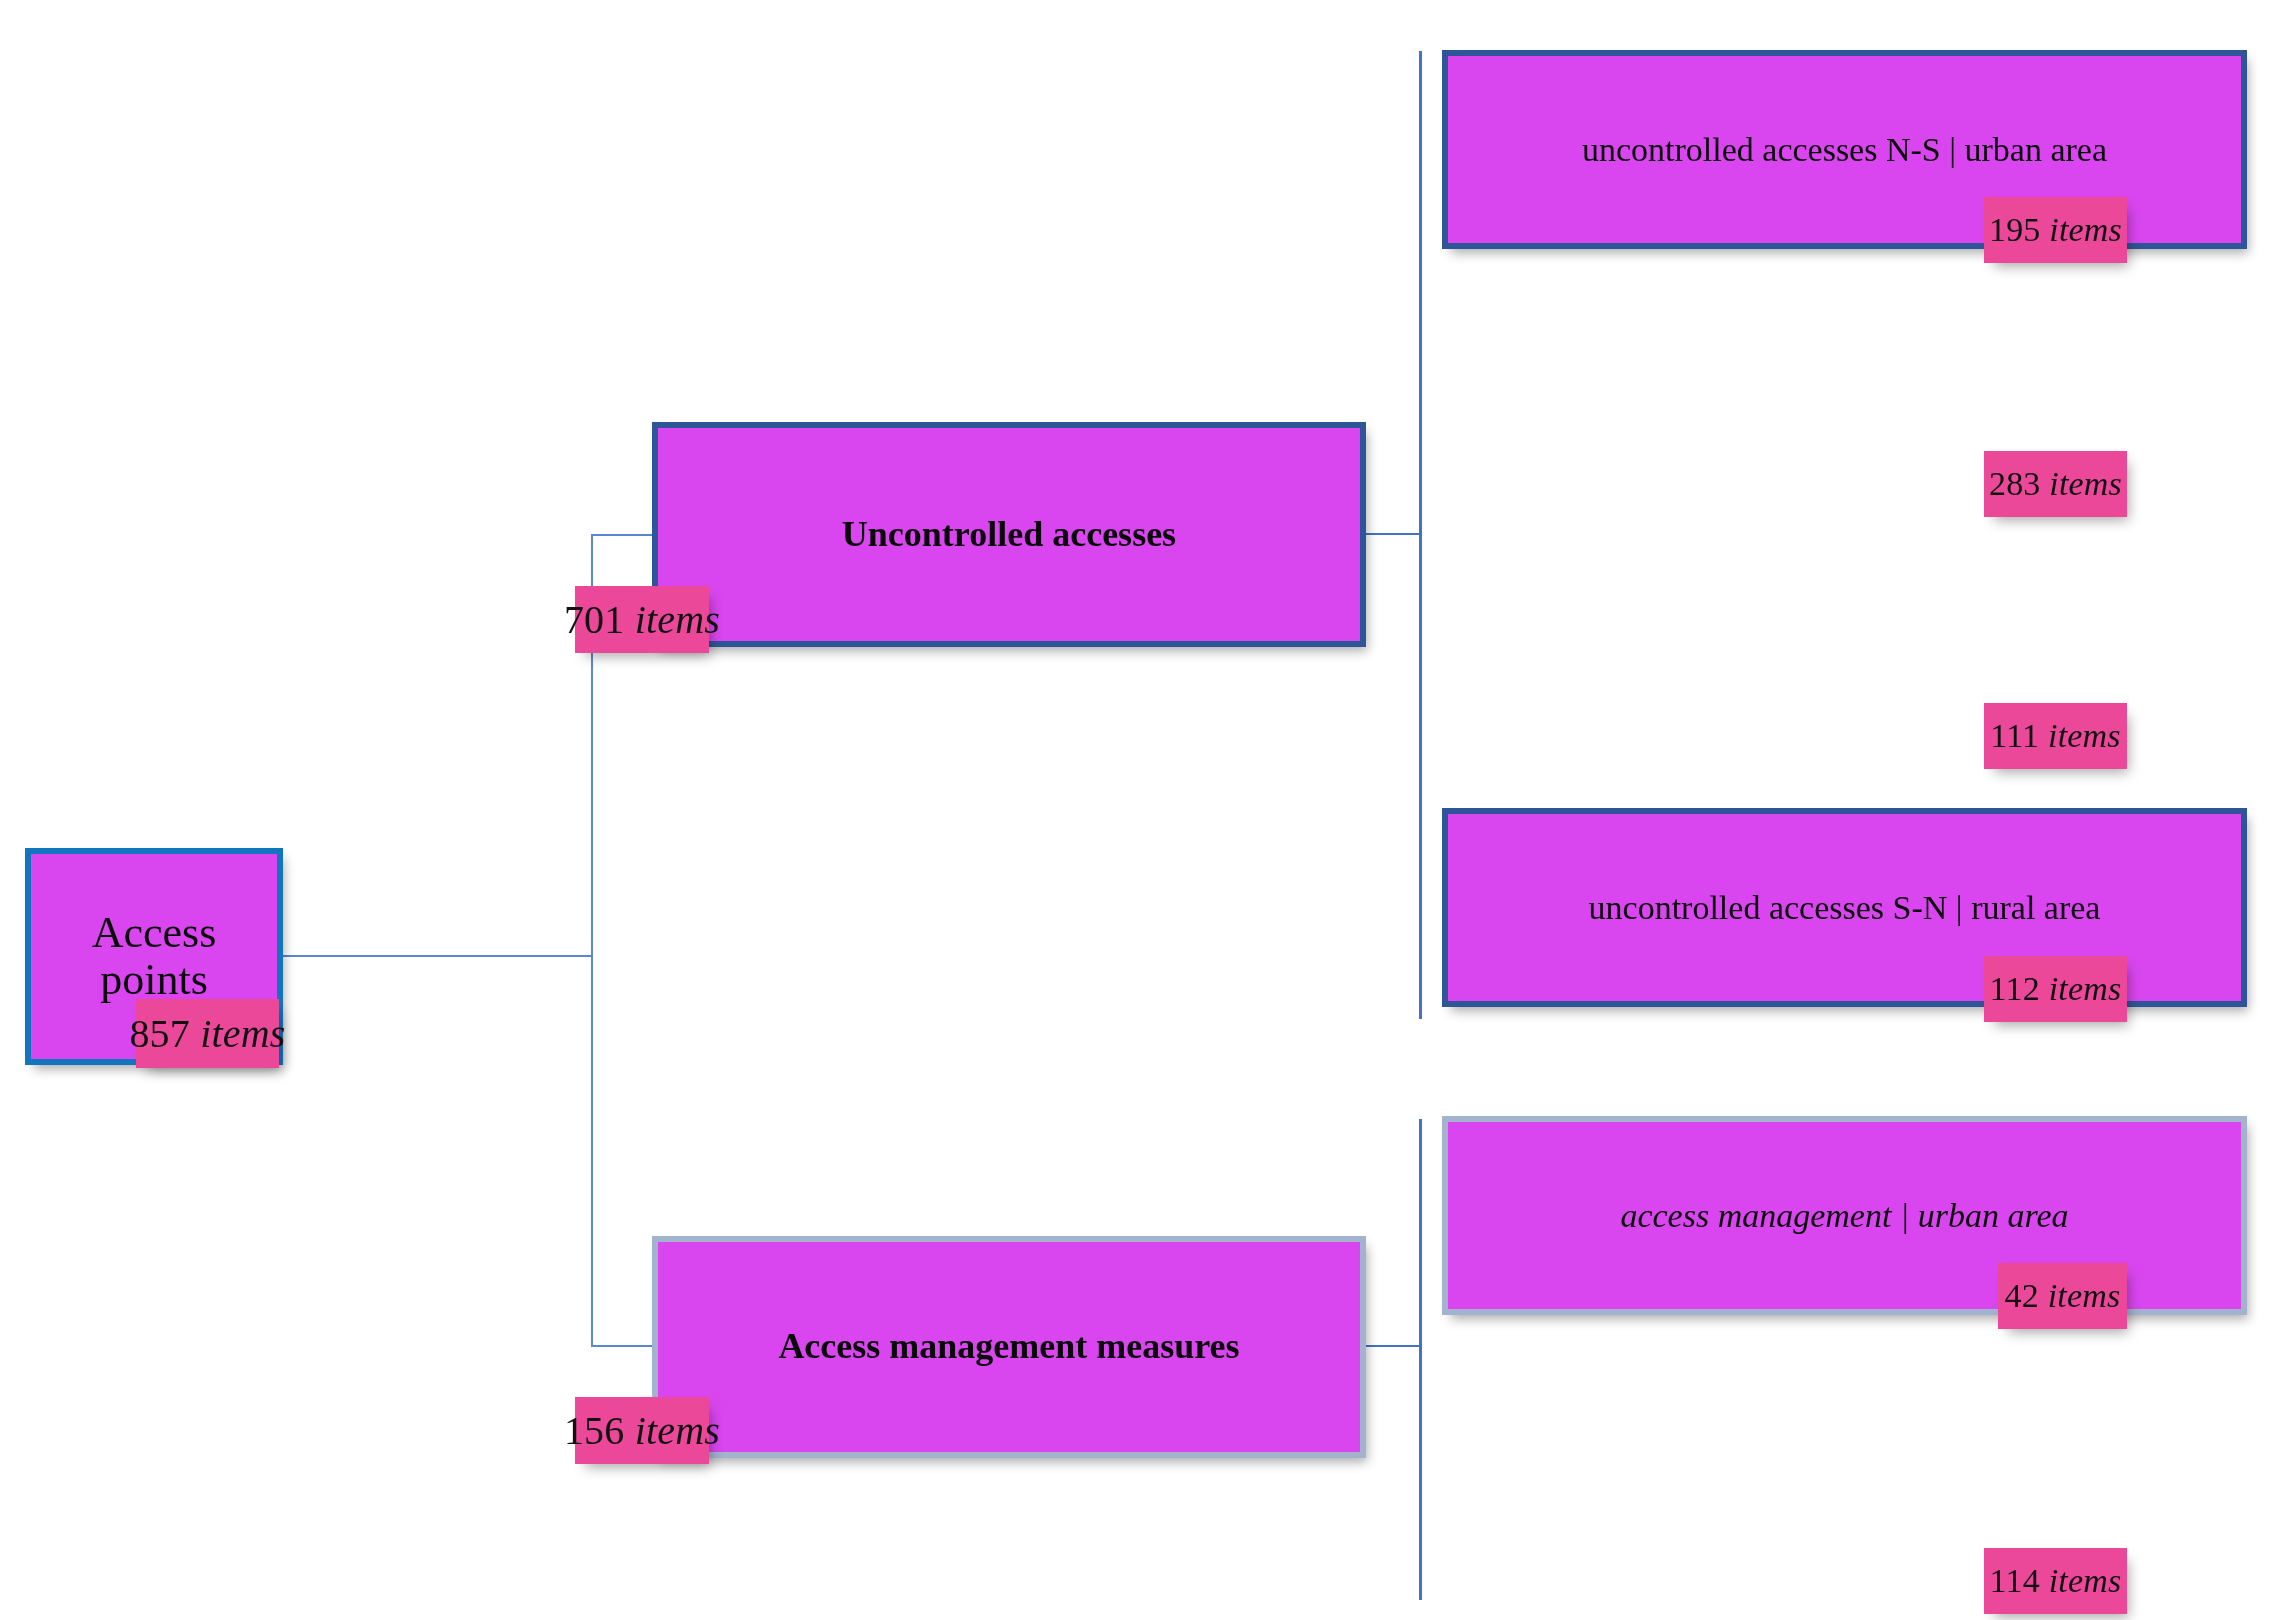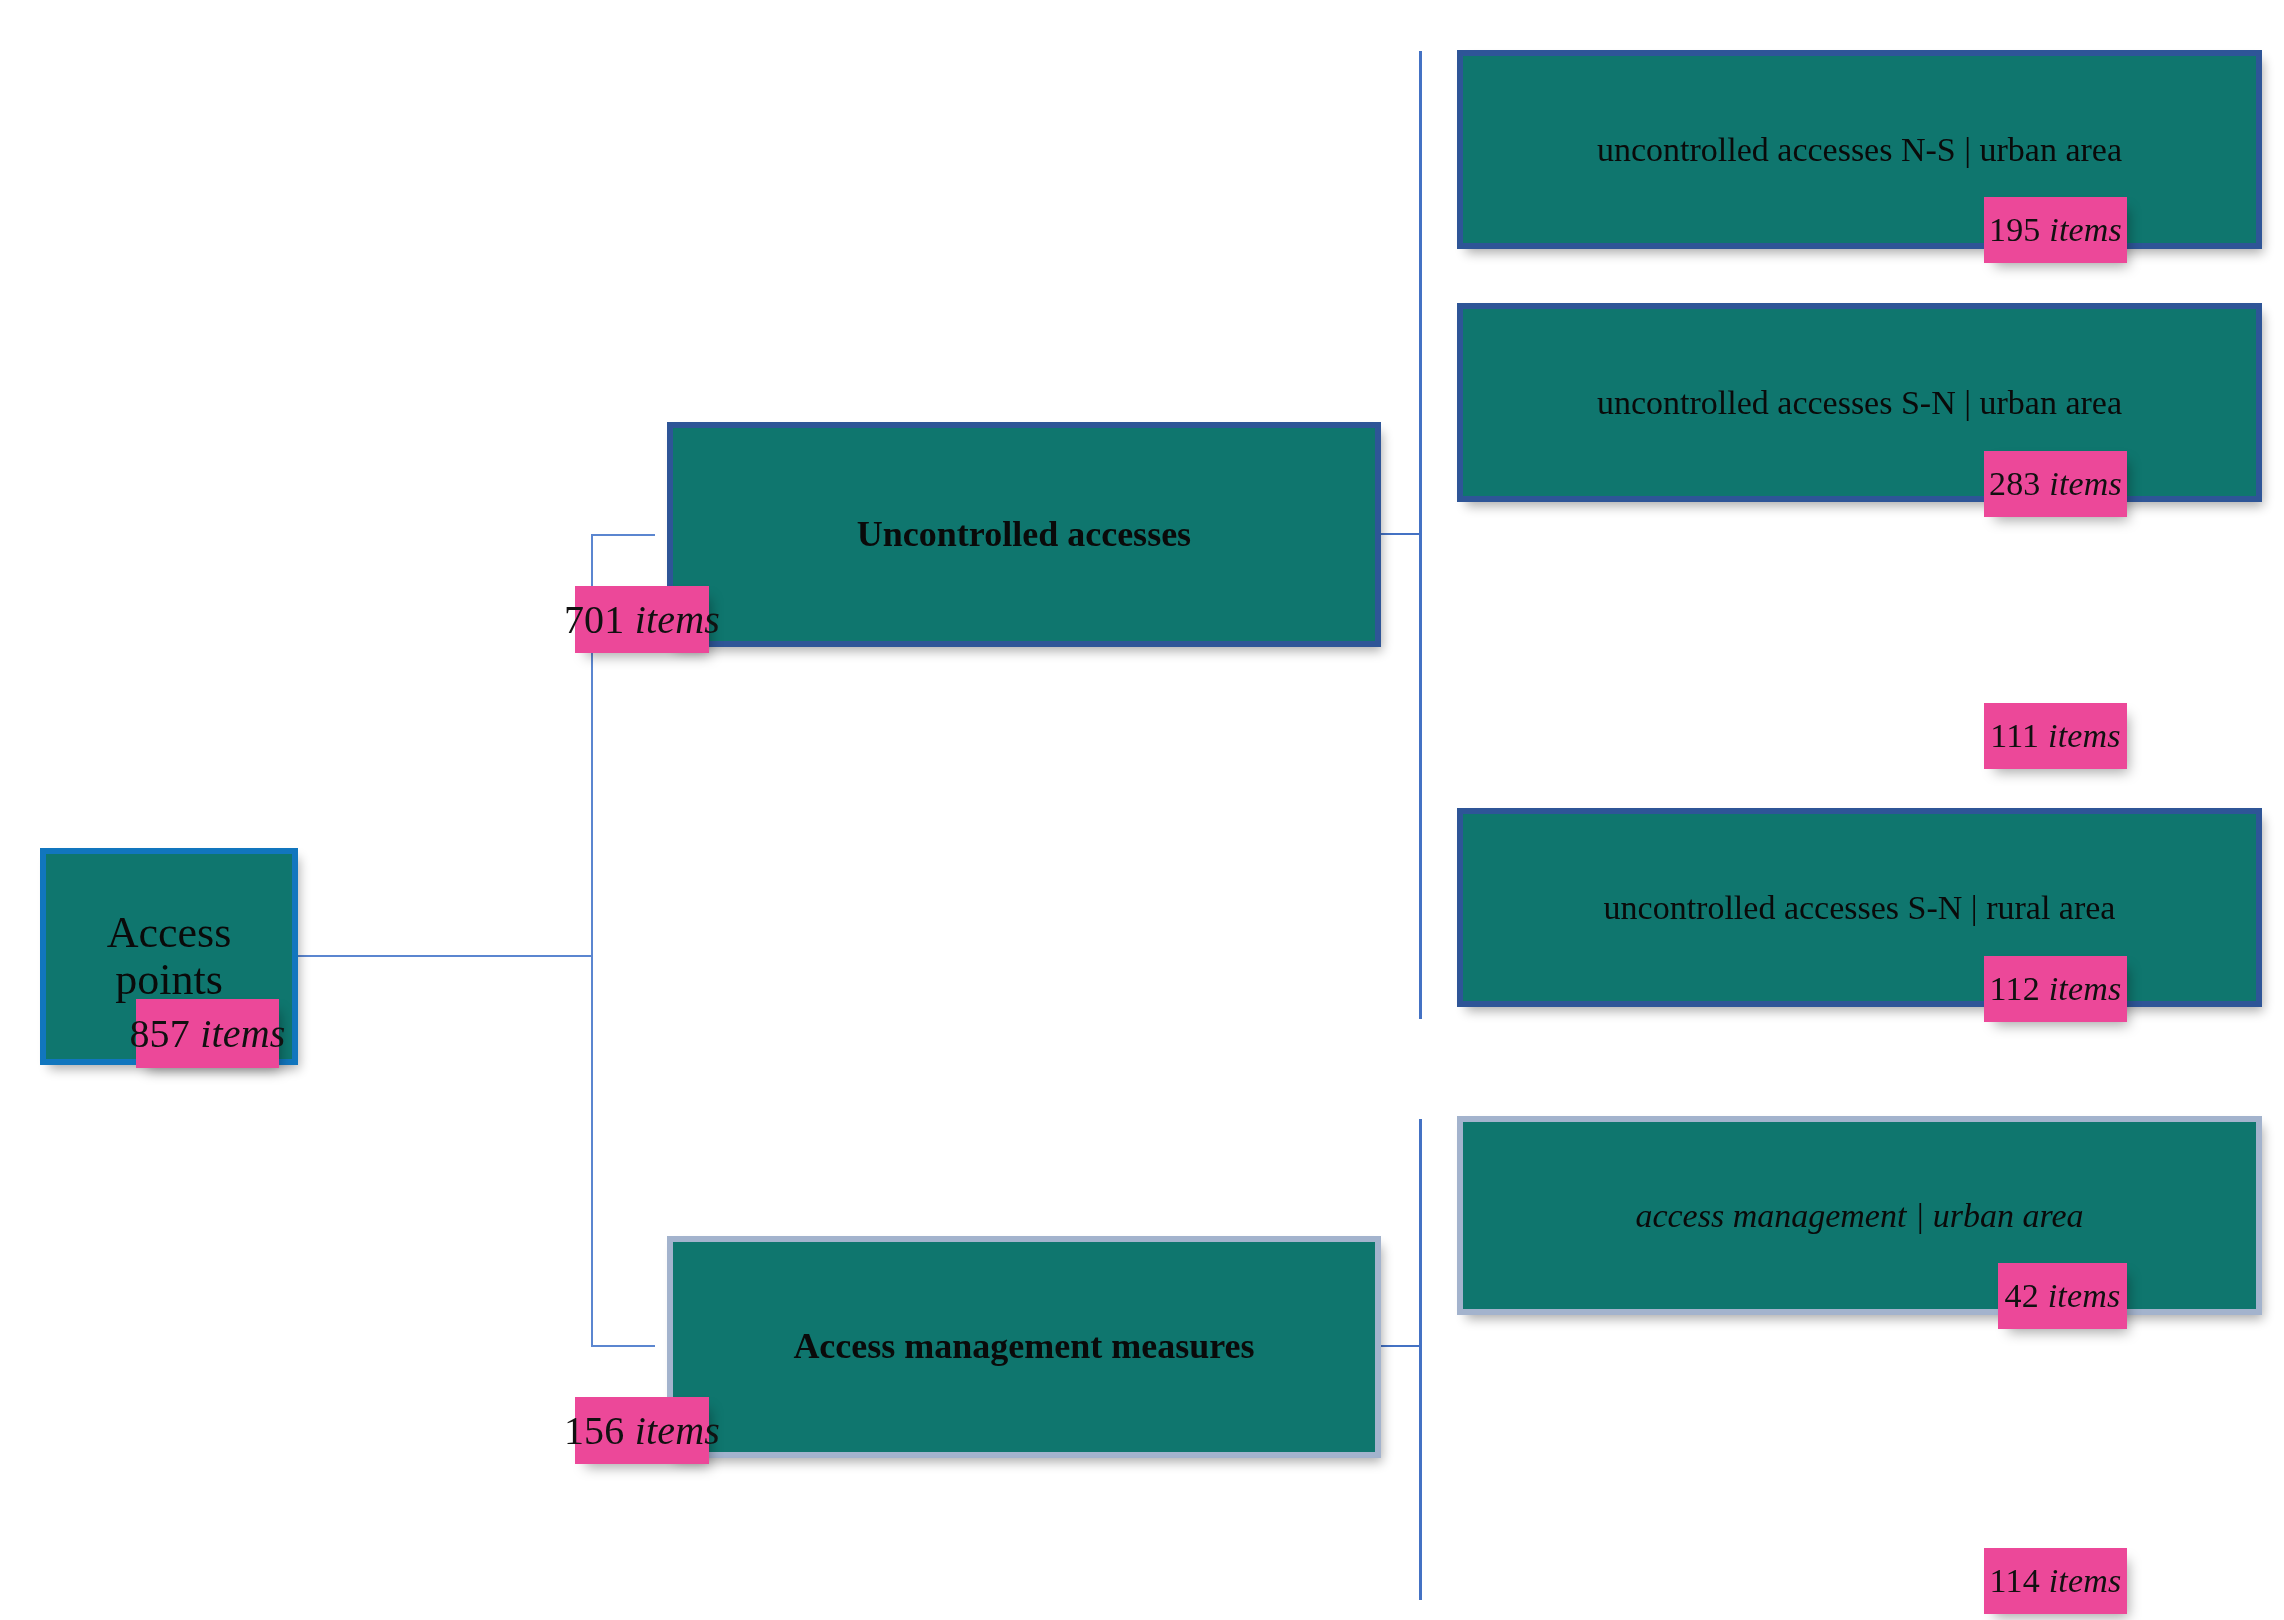--- a/index.html
+++ b/index.html
@@ -14,27 +14,26 @@
 
   
   .conn{position:absolute;background:#4472C4;}
   .conn.v{width:3.1px;}
   .conn.h{height:2.3px;}
   .conn.thin{background:#5B86D0;}
 
   
   .node{
     position:absolute;
-    background:#0f766e;
+    background:#d946ef;
     box-sizing:border-box;
     display:flex;
     align-items:center;
     justify-content:center;
     box-shadow:5.4px 6.9px 10.7px -3.1px rgba(0,0,0,0.33);
-    margin-left:15px;
   }
   .node .label{
     display:block;
     width:100%;
     text-align:center;
     color:#0a0a0a;
     line-height:1.05;
     padding:0 13.8px;
     box-sizing:border-box;
   }
@@ -116,23 +115,20 @@
     <span class="btxt"><span class="num">156</span><span class="unit"> items</span></span>
   </div>
 
   <div class="node leaf" style="left:1442px;top:50px;width:805px;height:199px;">
     <span class="label">uncontrolled accesses N-S | urban area</span>
   </div>
   <div class="badge small" style="left:1984px;top:197px;width:143px;height:66px;">
     <span class="btxt"><span class="num">195</span><span class="unit"> items</span></span>
   </div>
 
-  <div class="node leaf" style="left:1442px;top:303px;width:805px;height:199px;">
-    <span class="label">uncontrolled accesses S-N | urban area</span>
-  </div>
   <div class="badge small" style="left:1984px;top:451px;width:143px;height:66px;">
     <span class="btxt"><span class="num">283</span><span class="unit"> items</span></span>
   </div>
 
   <div class="badge small" style="left:1984px;top:703px;width:143px;height:66px;">
     <span class="btxt"><span class="num">111</span><span class="unit"> items</span></span>
   </div>
 
   <div class="node leaf" style="left:1442px;top:808px;width:805px;height:199px;justify-content:flex-end;">
     <span class="label">uncontrolled accesses S-N | rural area</span>

